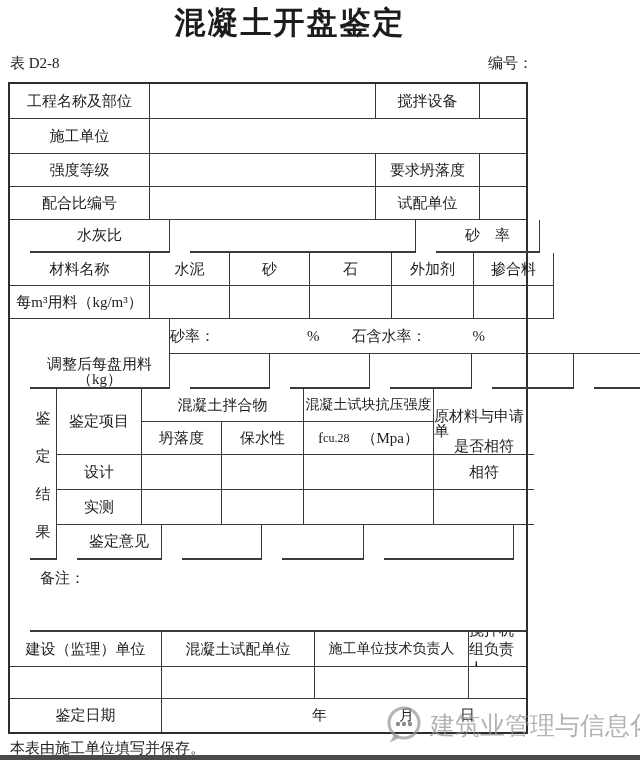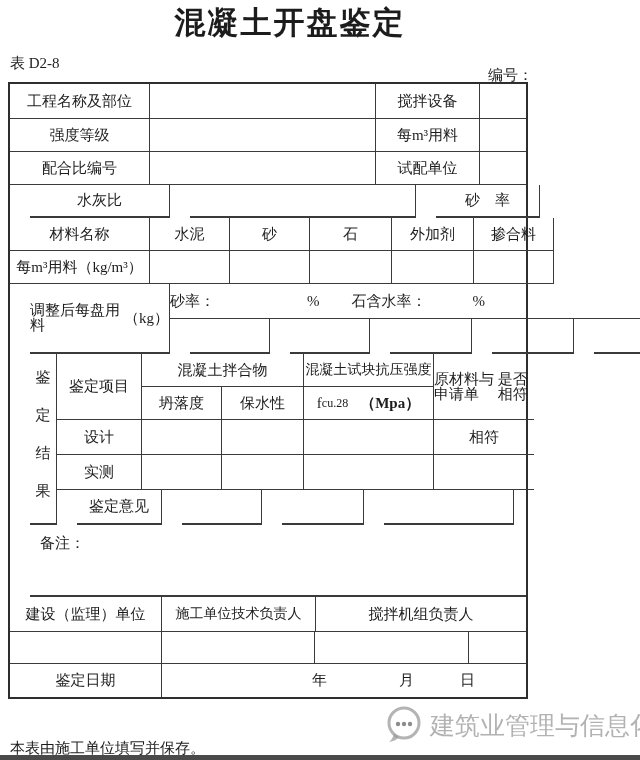--- a/index.html
+++ b/index.html
@@ -4,55 +4,55 @@
 <style>
   html,body{margin:0;padding:0;}
   body{
     width:640px;height:760px;background:#ffffff;position:relative;
     font-family:"Liberation Serif","DejaVu Serif",serif;color:#1c1c1c;overflow:hidden;
   }
   .title{position:absolute;top:2px;left:0;width:580px;text-align:center;
     font-size:31px;font-weight:bold;letter-spacing:2px;}
   .meta{position:absolute;top:54px;left:0;width:640px;font-size:15px;}
   .form-code{position:absolute;left:10px;top:0;}
-  .number-label{position:absolute;left:488px;top:12px;}
+  .number-label{position:absolute;left:488px;top:0;}
   .form{position:absolute;left:8px;top:82px;width:520px;border:2px solid #2e2e2e;
     background:#fff;box-sizing:border-box;}
   .r{display:flex;}
   .col{display:flex;flex-direction:column;flex:none;}
   .c{border-right:1px solid #3a3a3a;border-bottom:1px solid #3a3a3a;box-sizing:border-box;
     display:flex;align-items:center;justify-content:center;font-size:15px;
     flex:none;overflow:hidden;}
   .nr{border-right:none!important;}
   .nb{border-bottom:none!important;}
   .bb2{border-bottom-width:2px!important;margin-left:20px;}
   .fl{flex:1 1 auto;}
   .w27{width:27px}.w80{width:80px}.w82{width:82px}.w85{width:85px}
   .w104{width:104px}.w130{width:130px}.w140{width:140px}
   .w152{width:152px}.w153{width:153px}.w154{width:154px}
   .w162c{width:162px}.w130c{width:130px}
   .w226{width:226px}
   .h32{height:32px}.h33{height:33px}.h35{height:35px}
   .h66{height:66px}.h70{height:70px}.h72{height:72px}.h171{height:171px}
   .fs14{font-size:14px;}
   .vert{word-break:break-all;text-align:center;line-height:38px;
-    padding-top:4px;align-items:flex-start;}
-  .two-line{flex-direction:row;justify-content:flex-end;line-height:1;}
+    padding-top:10px;align-items:flex-start;}
+  .two-line{flex-direction:column;justify-content:flex-end;line-height:1;}
   .left-top{align-items:flex-start;justify-content:flex-start;padding:9px 10px;}
   .seg-row{justify-content:flex-start;padding:0;}
   .seg-sand{margin-left:0;}
   .seg-pct1{margin-left:92px;}
   .seg-stone{margin-left:32px;}
   .seg-pct2{margin-left:46px;}
   .date-cell{justify-content:flex-start;}
   .d-year{margin-left:150px;}
   .d-month{margin-left:72px;}
   .d-day{margin-left:46px;}
   sub{font-size:12px;line-height:1;}
-  .fxu{margin-left:12px;font-weight:bold;}
+  .fxu{margin-left:12px;}
   .footnote{position:absolute;left:10px;top:739px;font-size:15px;}
   .watermark{position:absolute;left:382px;top:703px;display:flex;align-items:center;
     color:rgba(148,148,148,0.72);pointer-events:none;}
   .wm-text{font-size:25px;letter-spacing:0px;white-space:nowrap;}
   .bottom-bar{position:absolute;left:0;bottom:0;width:640px;height:5px;background:#4a4a4a;}
 </style>
 </head>
 <body>
 
 <div class="title">混凝土开盘鉴定</div>
@@ -64,25 +64,29 @@
 
 <div class="form">
 
   <div class="r h35">
     <div class="c w140">工程名称及部位</div>
     <div class="c w226"></div>
     <div class="c w104">搅拌设备</div>
     <div class="c fl nr"></div>
   </div>
 
+  <div class="r h35">
+    <div class="c w140">施工单位</div>
+    <div class="c fl nr"></div>
+  </div>
 
   <div class="r h33">
     <div class="c w140">强度等级</div>
     <div class="c w226"></div>
-    <div class="c w104">每m³用料</div>
+    <div class="c w104">要求坍落度</div>
     <div class="c fl nr"></div>
   </div>
 
   <div class="r h33">
     <div class="c w140">配合比编号</div>
     <div class="c w226"></div>
     <div class="c w104">试配单位</div>
     <div class="c fl nr"></div>
   </div>
 
@@ -194,20 +198,21 @@
   </div>
 
   <div class="r h72">
     <div class="c fl nr bb2 left-top">
       <span>备注：</span>
     </div>
   </div>
 
   <div class="r h35">
     <div class="c w152">建设（监理）单位</div>
+    <div class="c w153">混凝土试配单位</div>
     <div class="c w154 fs14">施工单位技术负责人</div>
     <div class="c fl nr">搅拌机组负责人</div>
   </div>
 
   <div class="r h32">
     <div class="c w152"></div>
     <div class="c w153"></div>
     <div class="c w154"></div>
     <div class="c fl nr"></div>
   </div>

